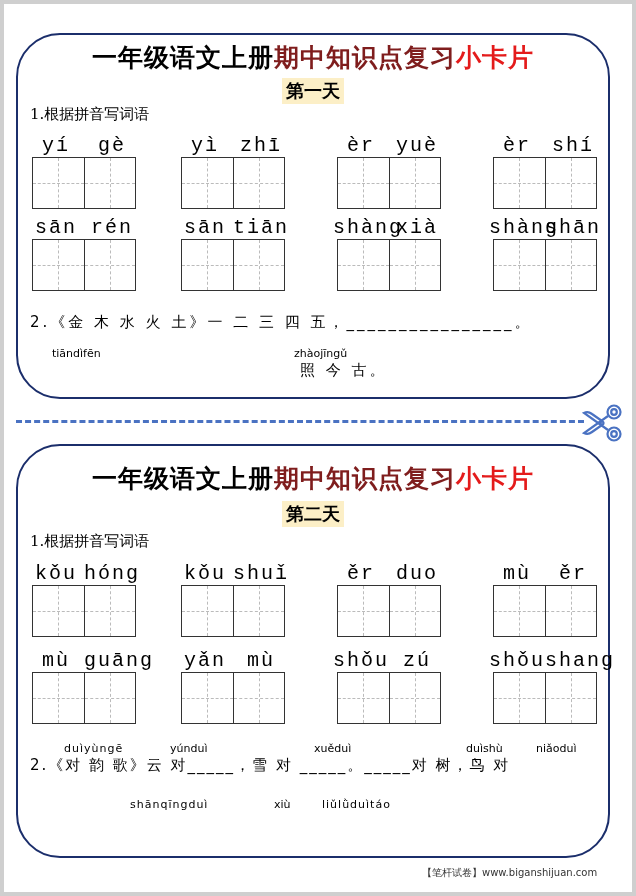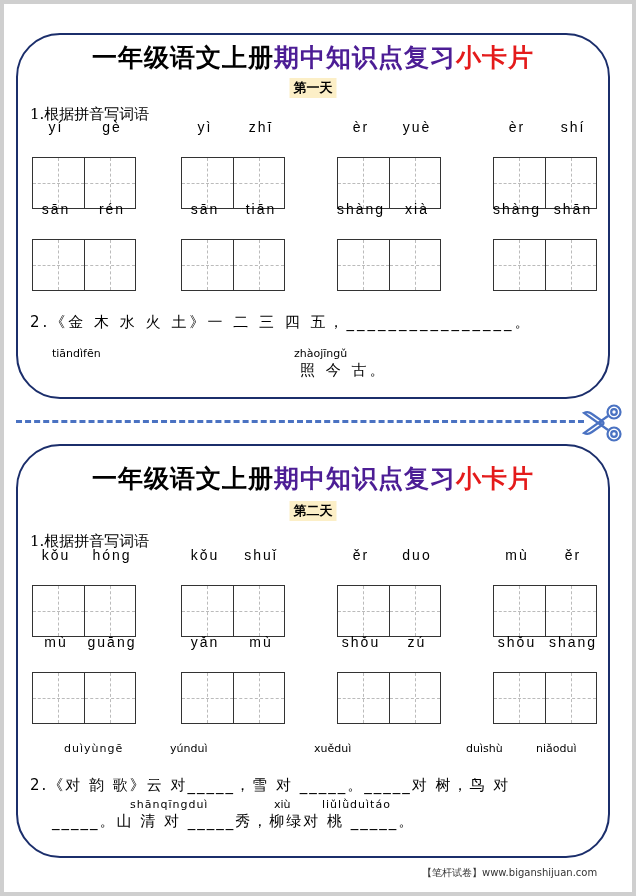--- a/index.html
+++ b/index.html
@@ -3,26 +3,26 @@
 <meta charset="utf-8">
 <style>
   html,body{margin:0;padding:0;}
   body{width:636px;height:896px;background:#cfcfcf;position:relative;overflow:hidden;font-family:"DejaVu Serif",serif;}
   .page{position:absolute;left:4px;top:4px;width:628px;height:888px;background:#fff;}
   .card{position:absolute;left:16px;width:594px;border:2.5px solid #1b2e6b;border-radius:44px;box-sizing:border-box;}
   .card1{top:33px;height:366px;}
   .card2{top:444px;height:414px;}
   .title{position:absolute;left:0;right:0;top:6px;text-align:center;font-family:"DejaVu Sans",sans-serif;font-weight:bold;font-size:25px;letter-spacing:1px;white-space:nowrap;}
   .t-black{color:#000;}
-  .t-blue{color:#4c1d95;margin-top:12px;}
+  .t-blue{color:#7f1d1d;margin-top:12px;}
   .t-red{color:#e41b1b;}
-  .day{position:absolute;left:50%;transform:translateX(-50%);top:43px;background:#fcefc7;padding:1px 4px;font-weight:bold;font-size:13px;font-family:"DejaVu Serif",serif;}
+  .day{position:absolute;left:50%;transform:translateX(-50%);top:43px;background:#fcefc7;padding:1px 4px;font-weight:bold;font-size:18px;font-family:"DejaVu Serif",serif;}
   .q1{position:absolute;left:12px;top:70px;font-size:15px;font-family:"DejaVu Serif",serif;}
   .grp{position:absolute;width:104px;}
-  .py{position:absolute;bottom:74px;left:-4px;width:112px;height:20px;font-size:14px;font-family:Liberation Sans, sans-serif;letter-spacing:2px;white-space:nowrap;}
+  .py{position:absolute;bottom:52px;left:-4px;width:112px;height:20px;font-size:20px;font-family:Liberation Mono, monospace;letter-spacing:2px;white-space:nowrap;}
   .py span{position:absolute;bottom:0;width:56px;text-align:center;}
   .py span.l{left:0;} .py span.r{left:56px;text-align:center;}
   .boxes{position:absolute;bottom:0;left:0;width:104px;height:52px;display:flex;border:1.5px solid #333;box-sizing:border-box;}
   .sq{flex:1;position:relative;}
   .sq + .sq{border-left:1.5px solid #333;}
   .sq::before{content:"";position:absolute;left:50%;top:0;bottom:0;border-left:1px dashed #bbb;}
   .sq::after{content:"";position:absolute;top:50%;left:0;right:0;border-top:1px dashed #bbb;}
   .line{position:absolute;font-family:"DejaVu Sans",sans-serif;font-size:15px;white-space:nowrap;letter-spacing:3px;}
   .pin{position:absolute;font-family:"DejaVu Sans",sans-serif;font-size:11px;white-space:nowrap;}
   .cut{position:absolute;left:16px;top:420px;width:568px;border-top:3px dashed #4a72c2;}
@@ -229,20 +229,19 @@
         <div class="sq"></div>
         <div class="sq"></div>
       </div>
   </div>
 
   <div class="pin" style="left:46px;top:296px;letter-spacing:1px;">duìyùngē</div>
   <div class="pin" style="left:152px;top:296px;">yúnduì</div>
   <div class="pin" style="left:296px;top:296px;">xuěduì</div>
   <div class="pin" style="left:448px;top:296px;text-align:center;">duìshù</div>
   <div class="pin" style="left:518px;top:296px;">niǎoduì</div>
-  <div class="line" style="left:12px;top:310px;letter-spacing:2px;margin-top:20px;">2.《对 韵 歌》云 对_____，雪 对 _____。_____对 树，鸟 对</div>
+  <div class="line" style="left:12px;top:310px;letter-spacing:2px;">2.《对 韵 歌》云 对_____，雪 对 _____。_____对 树，鸟 对</div>
   <div class="pin" style="left:104px;top:352px;letter-spacing:1px;margin-left:8px;">shānqīngduì</div>
   <div class="pin" style="left:256px;top:352px;">xiù</div>
   <div class="pin" style="left:304px;top:352px;letter-spacing:1px;">liǔlǜduìtáo</div>
-  <div class="line" style="left:34px;top:366px;letter-spacing:2px;">_____。山 清 对 _____秀，柳绿对 桃 _____。</div>
 </div>
 
 <div class="footer">【笔杆试卷】www.biganshijuan.com</div>
 
 </body></html>

